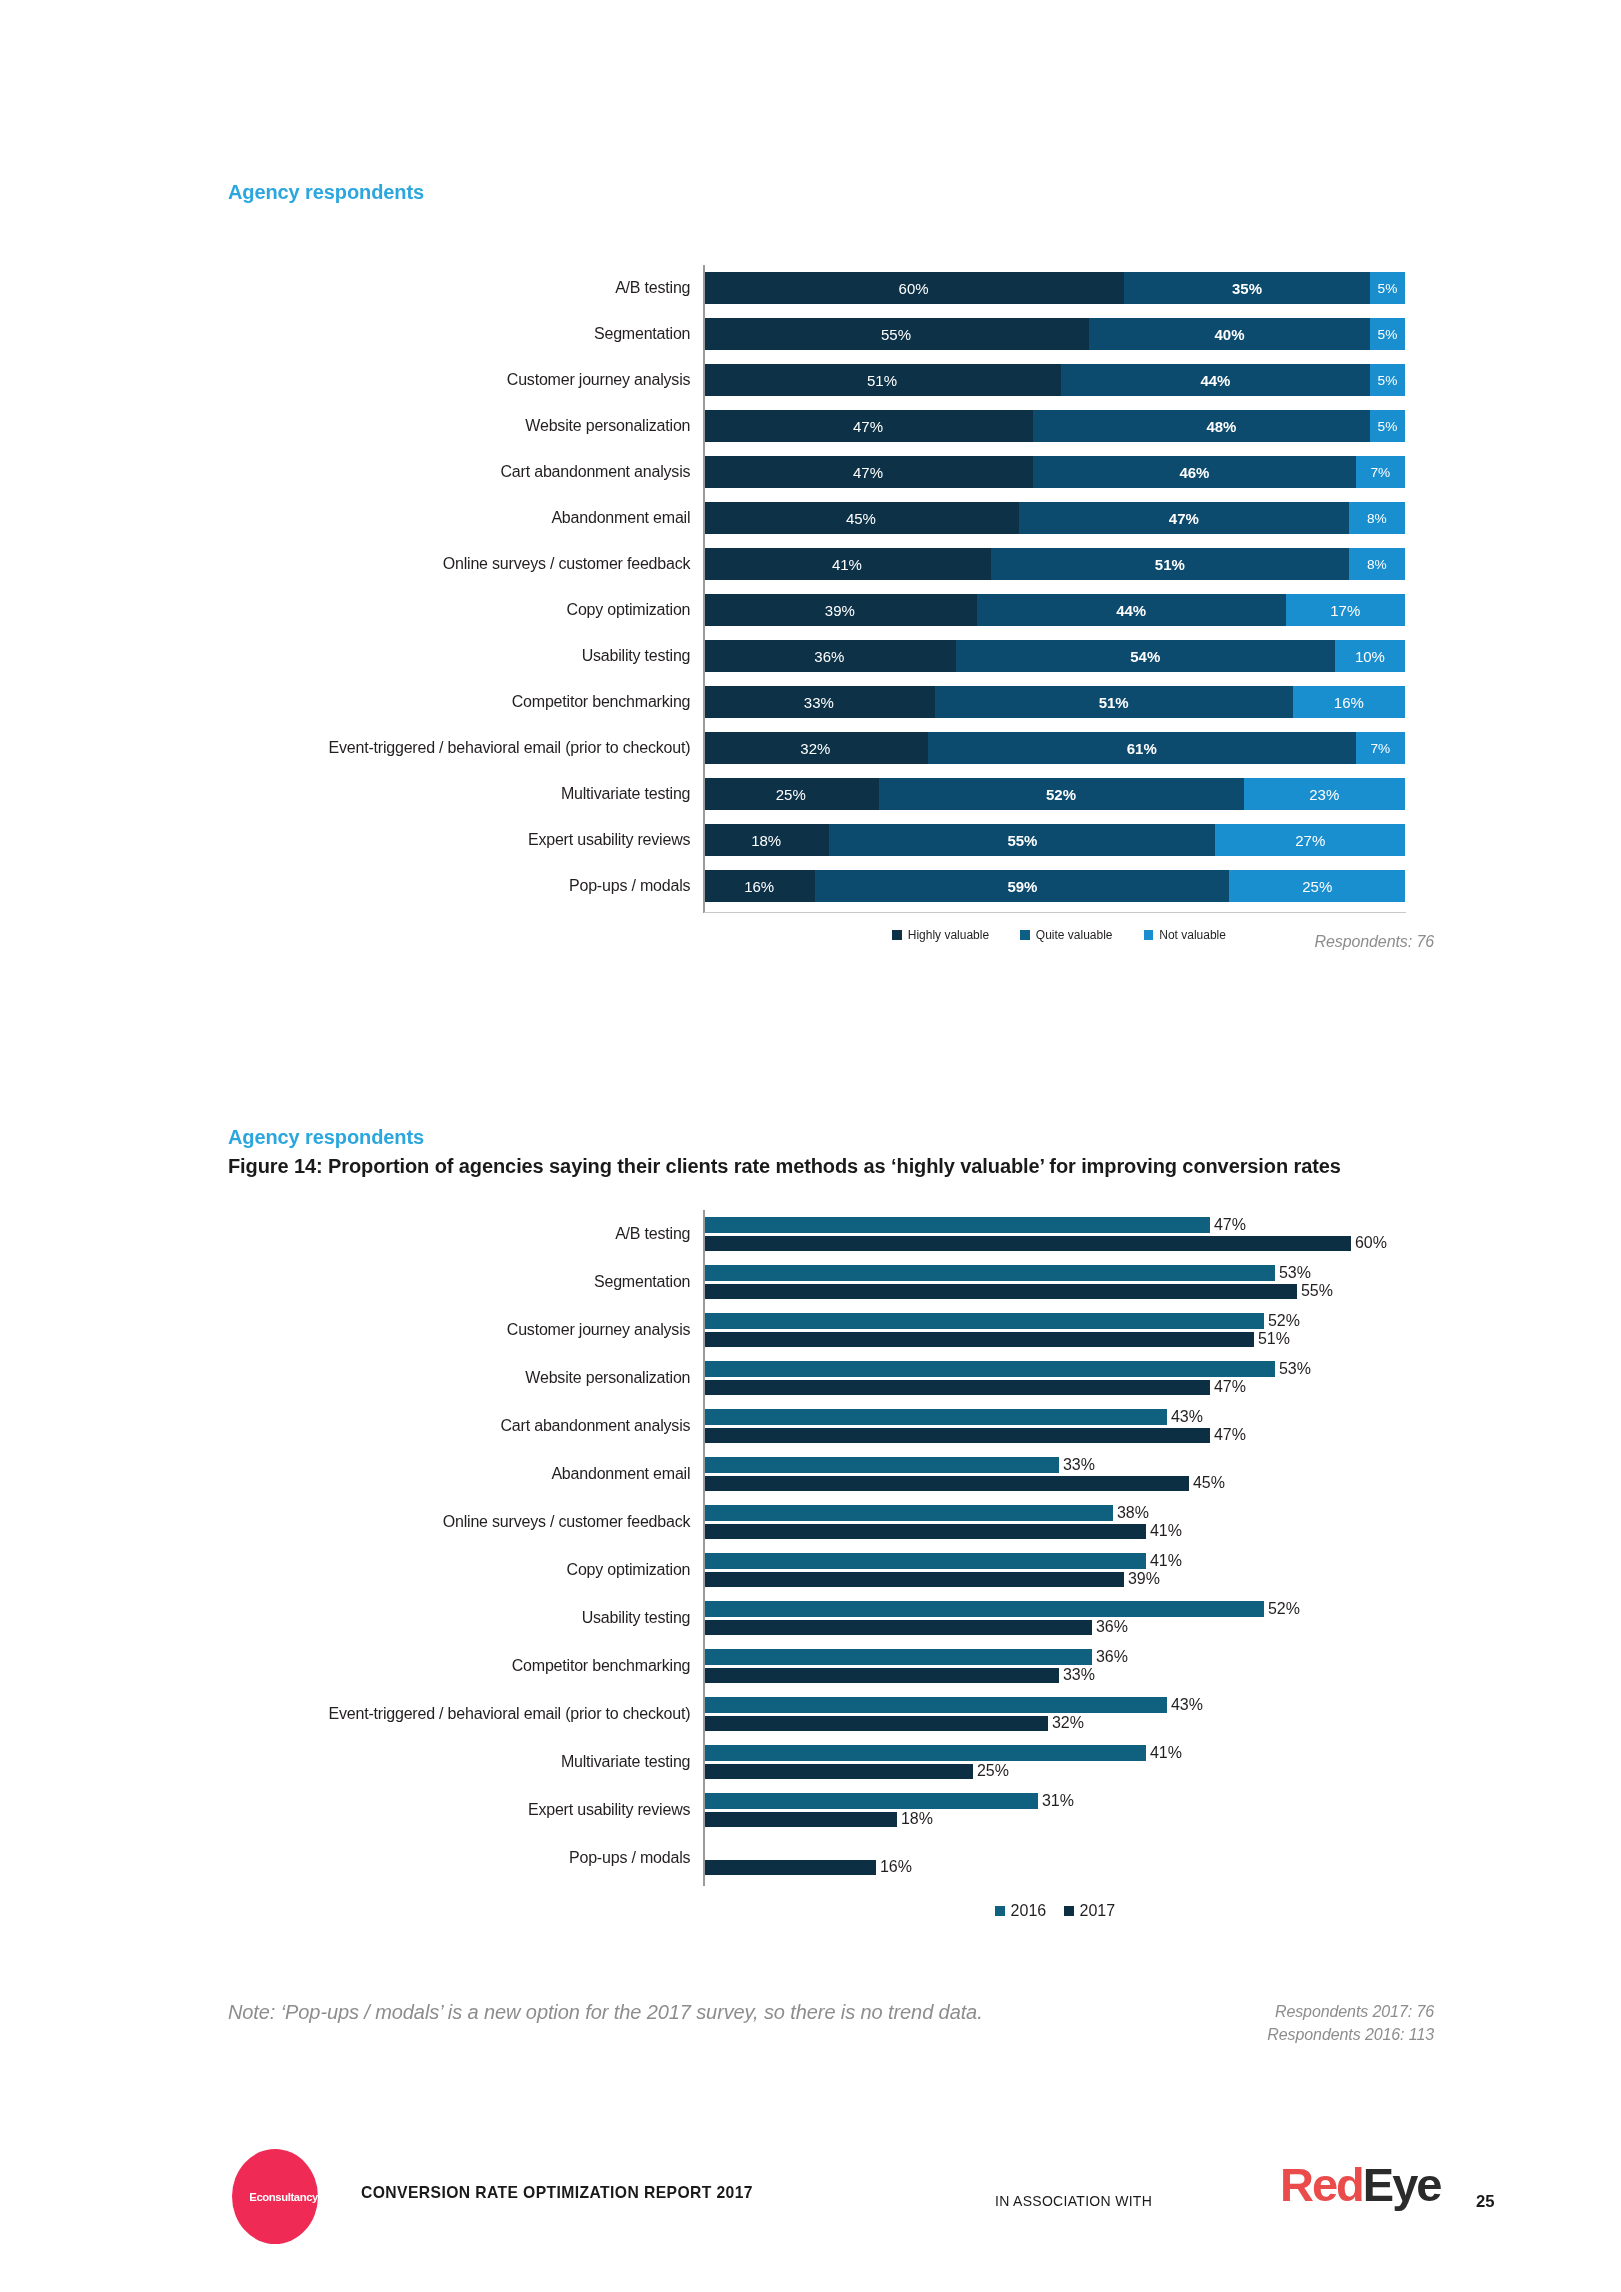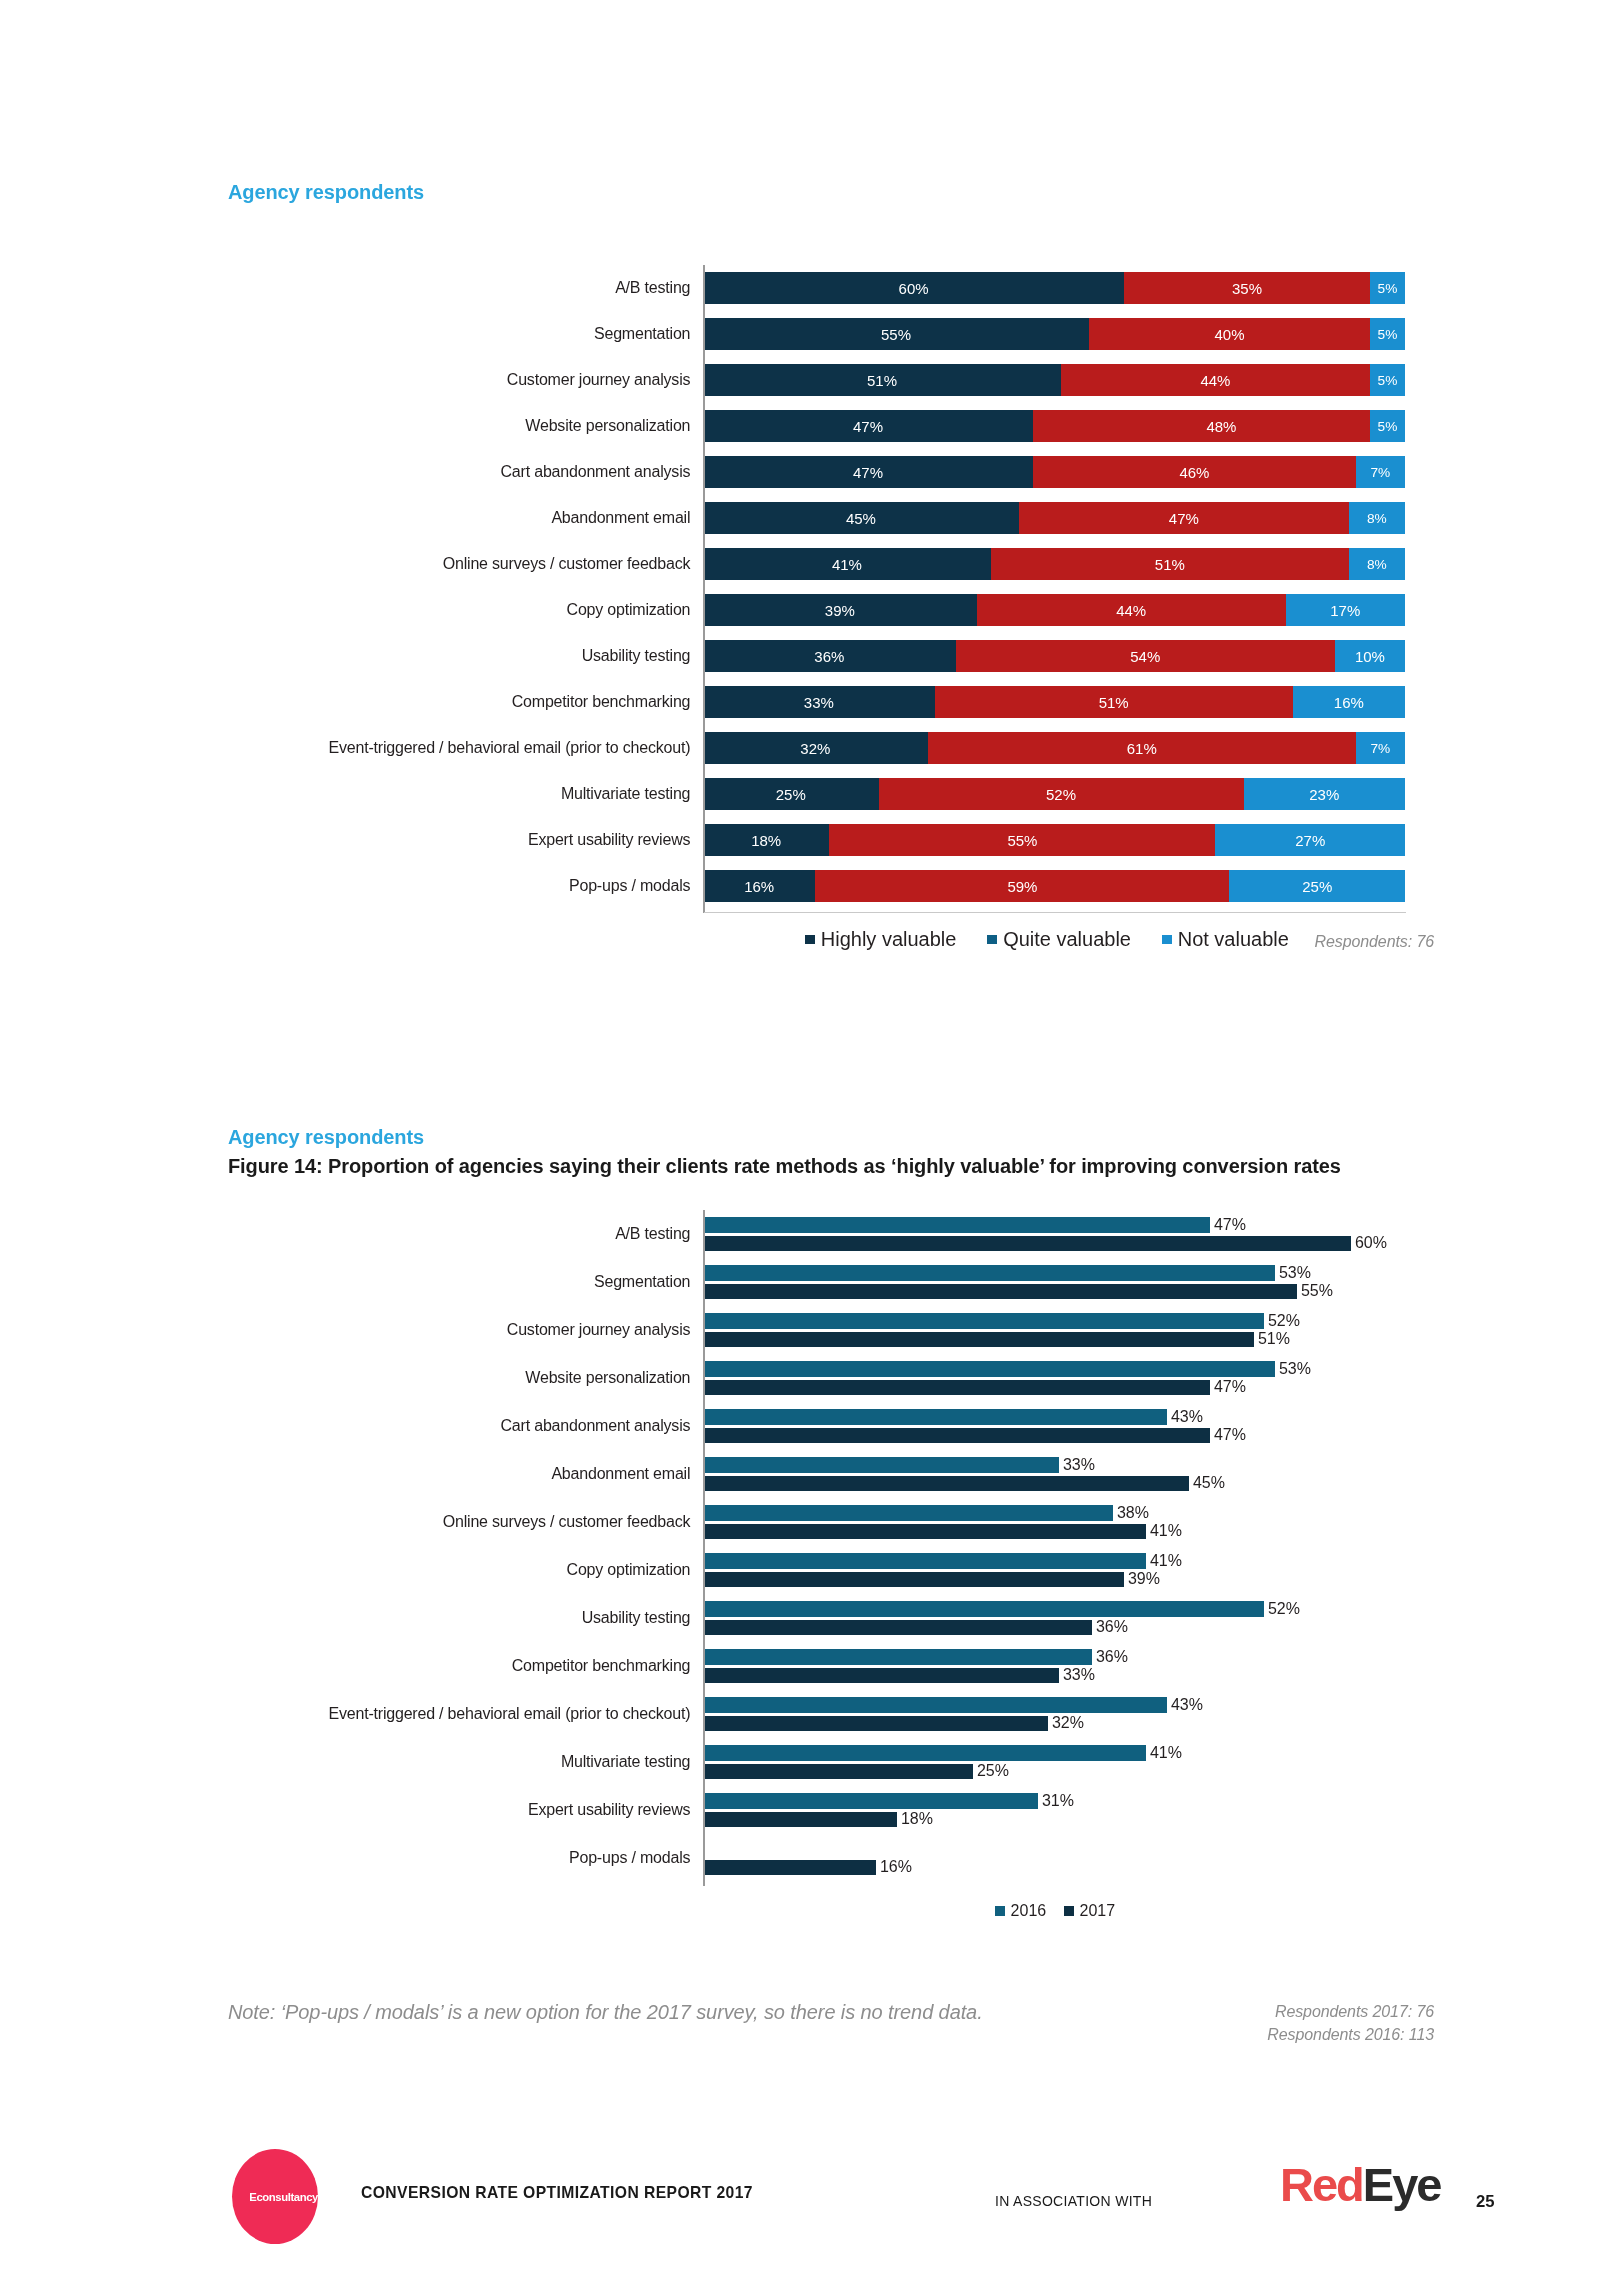--- a/index.html
+++ b/index.html
@@ -85,21 +85,21 @@
     display: flex;
     align-items: center;
     justify-content: center;
     color: #ffffff;
     font-size: 15px;
     box-sizing: border-box;
     overflow: hidden;
     white-space: nowrap;
   }
   .seg.s1 { background: #0d3248; }
-  .seg.s2 { background: #b91c1c; }
+  .seg.s2 { background: #0c4a6e; font-weight: bold; }
   .seg.s3 { background: #1a8fd0; }
   .seg.tiny { font-size: 13.7px; }
 
   .c1-axis {
     position: absolute;
     left: 475px;
     top: 0;
     width: 2px;
     height: 648px;
     background: #9a9a9a;
@@ -111,27 +111,27 @@
     width: 702px;
     height: 648px;
     border-bottom: 1px solid #c9c9c9;
     box-sizing: border-box;
     pointer-events: none;
   }
 
   
   .c1-legend {
     position: absolute;
-    left: 468px;
+    left: 480px;
     top: 663px;
     width: 702px;
     display: flex;
     justify-content: center;
     gap: 31px;
-    font-size: 20px;
+    font-size: 12px;
     color: #231f20;
   }
   .lg-item { display: flex; align-items: center; gap: 5.9px; white-space: nowrap;}
   .lg-sw { width: 9.8px; height: 9.8px; display: inline-block; }
   .lg-sw.s1 { background: #0d3248; }
   .lg-sw.s2 { background: #0e5f85; }
   .lg-sw.s3 { background: #1a8fd0; }
 
   .resp-note {
     position: absolute;

